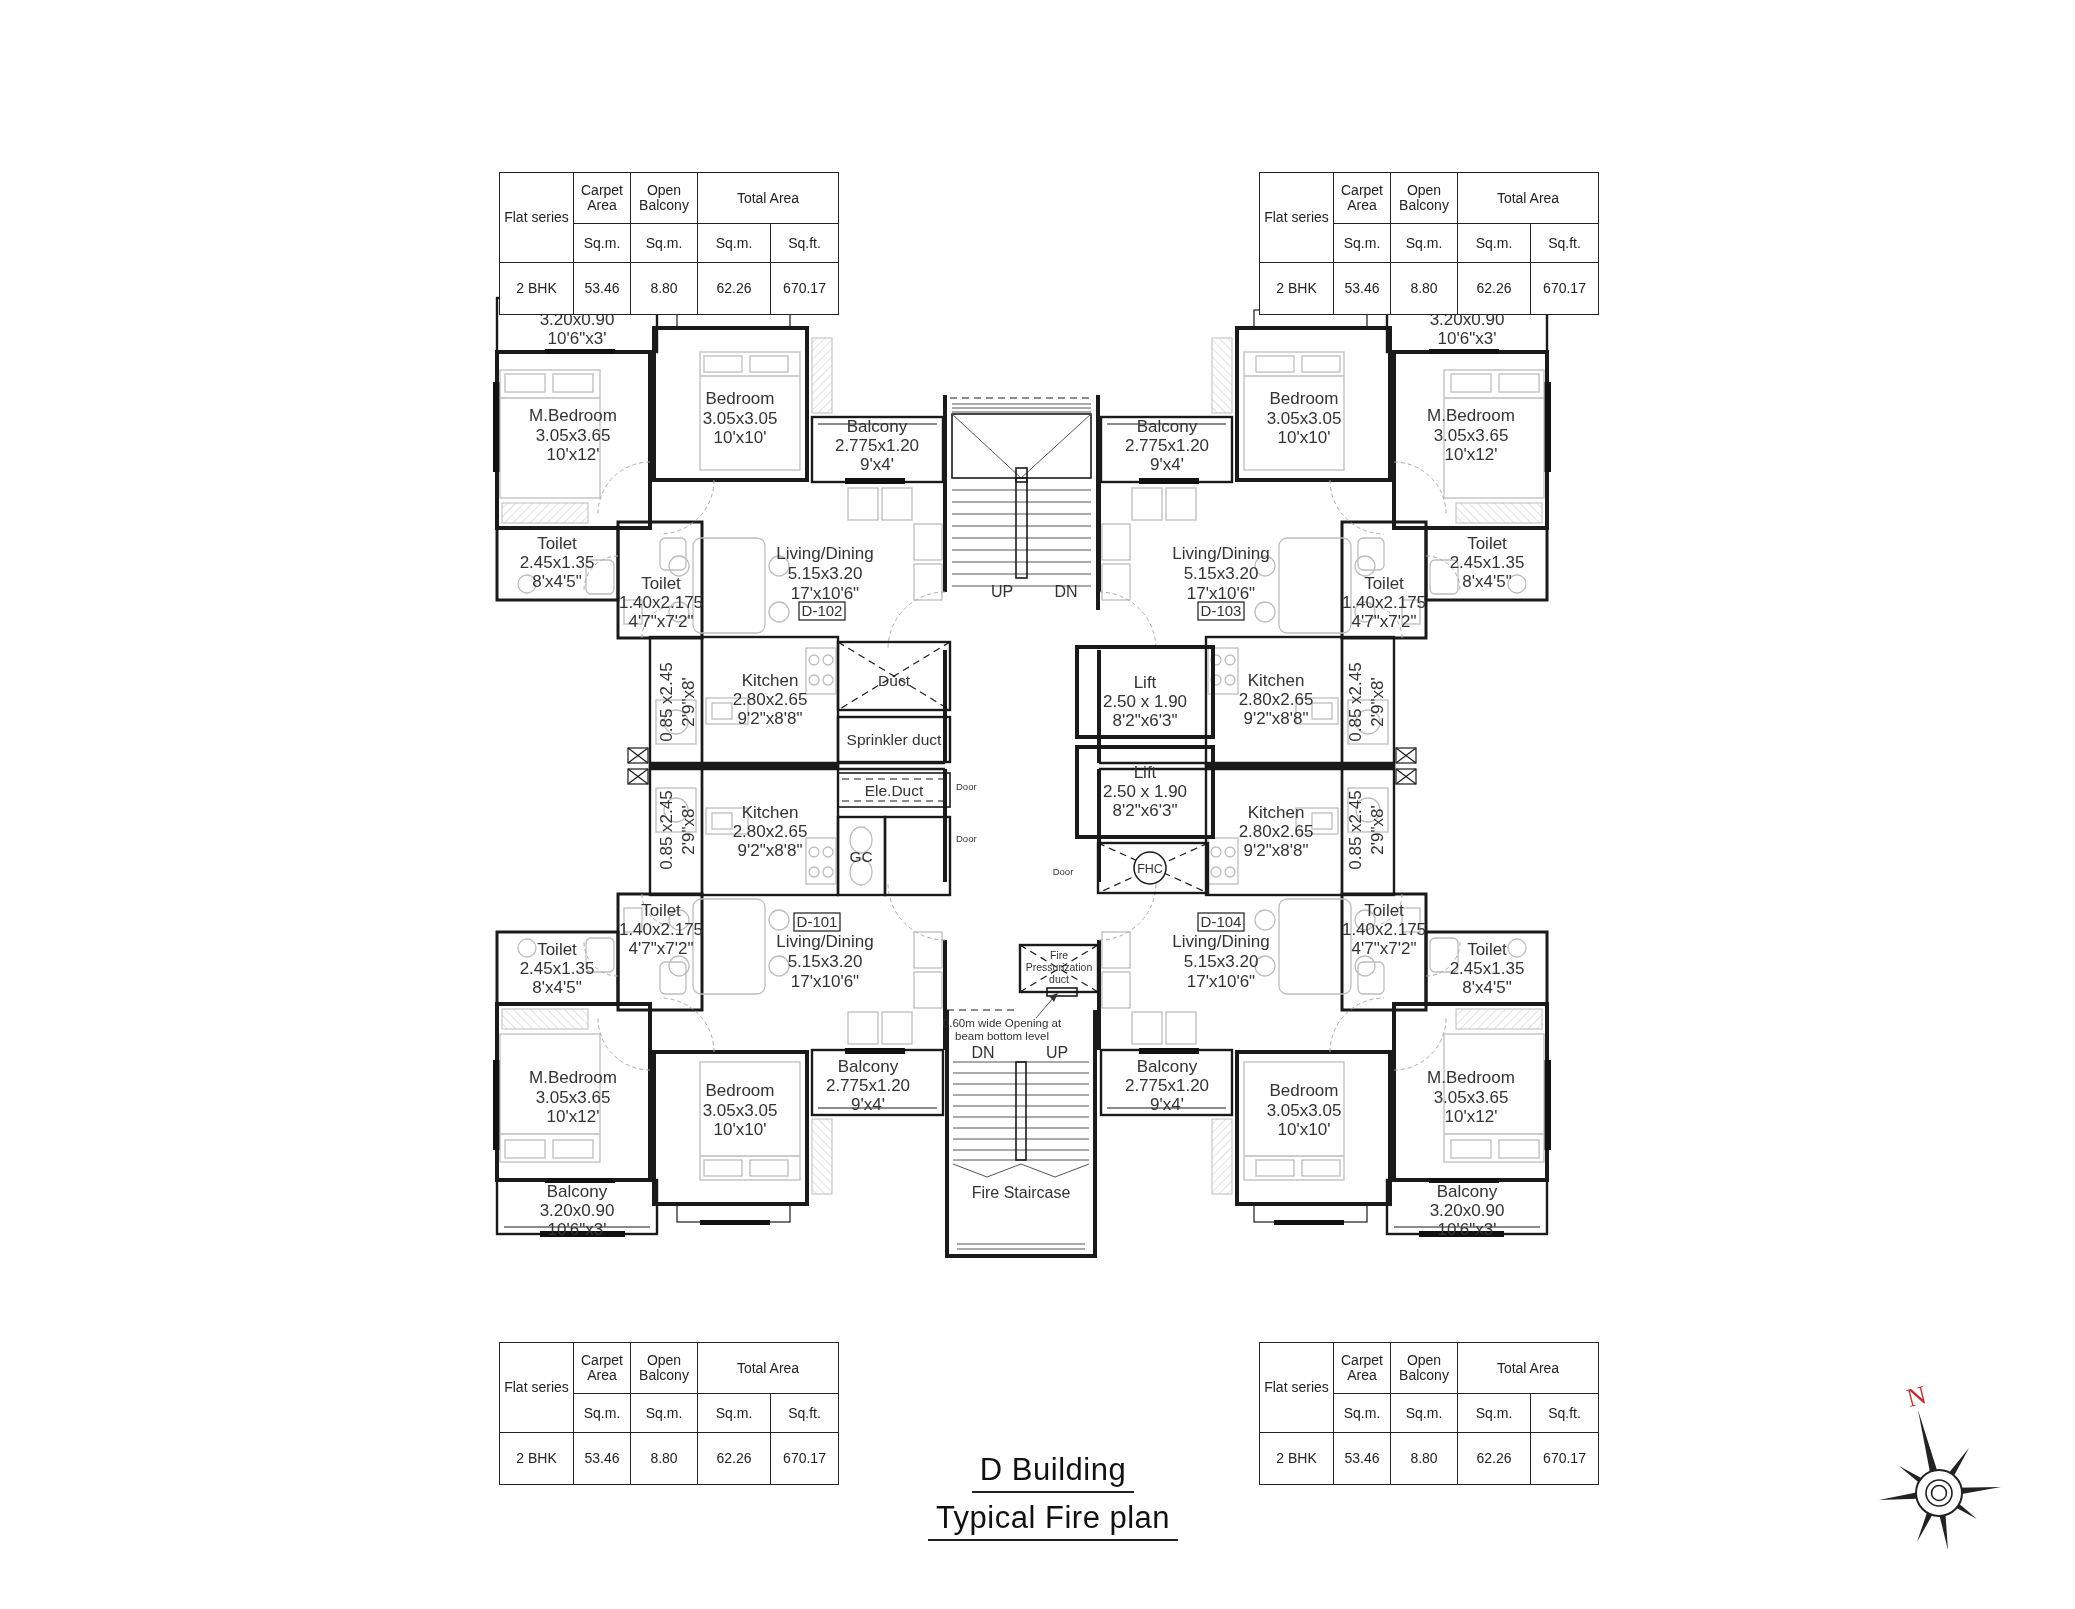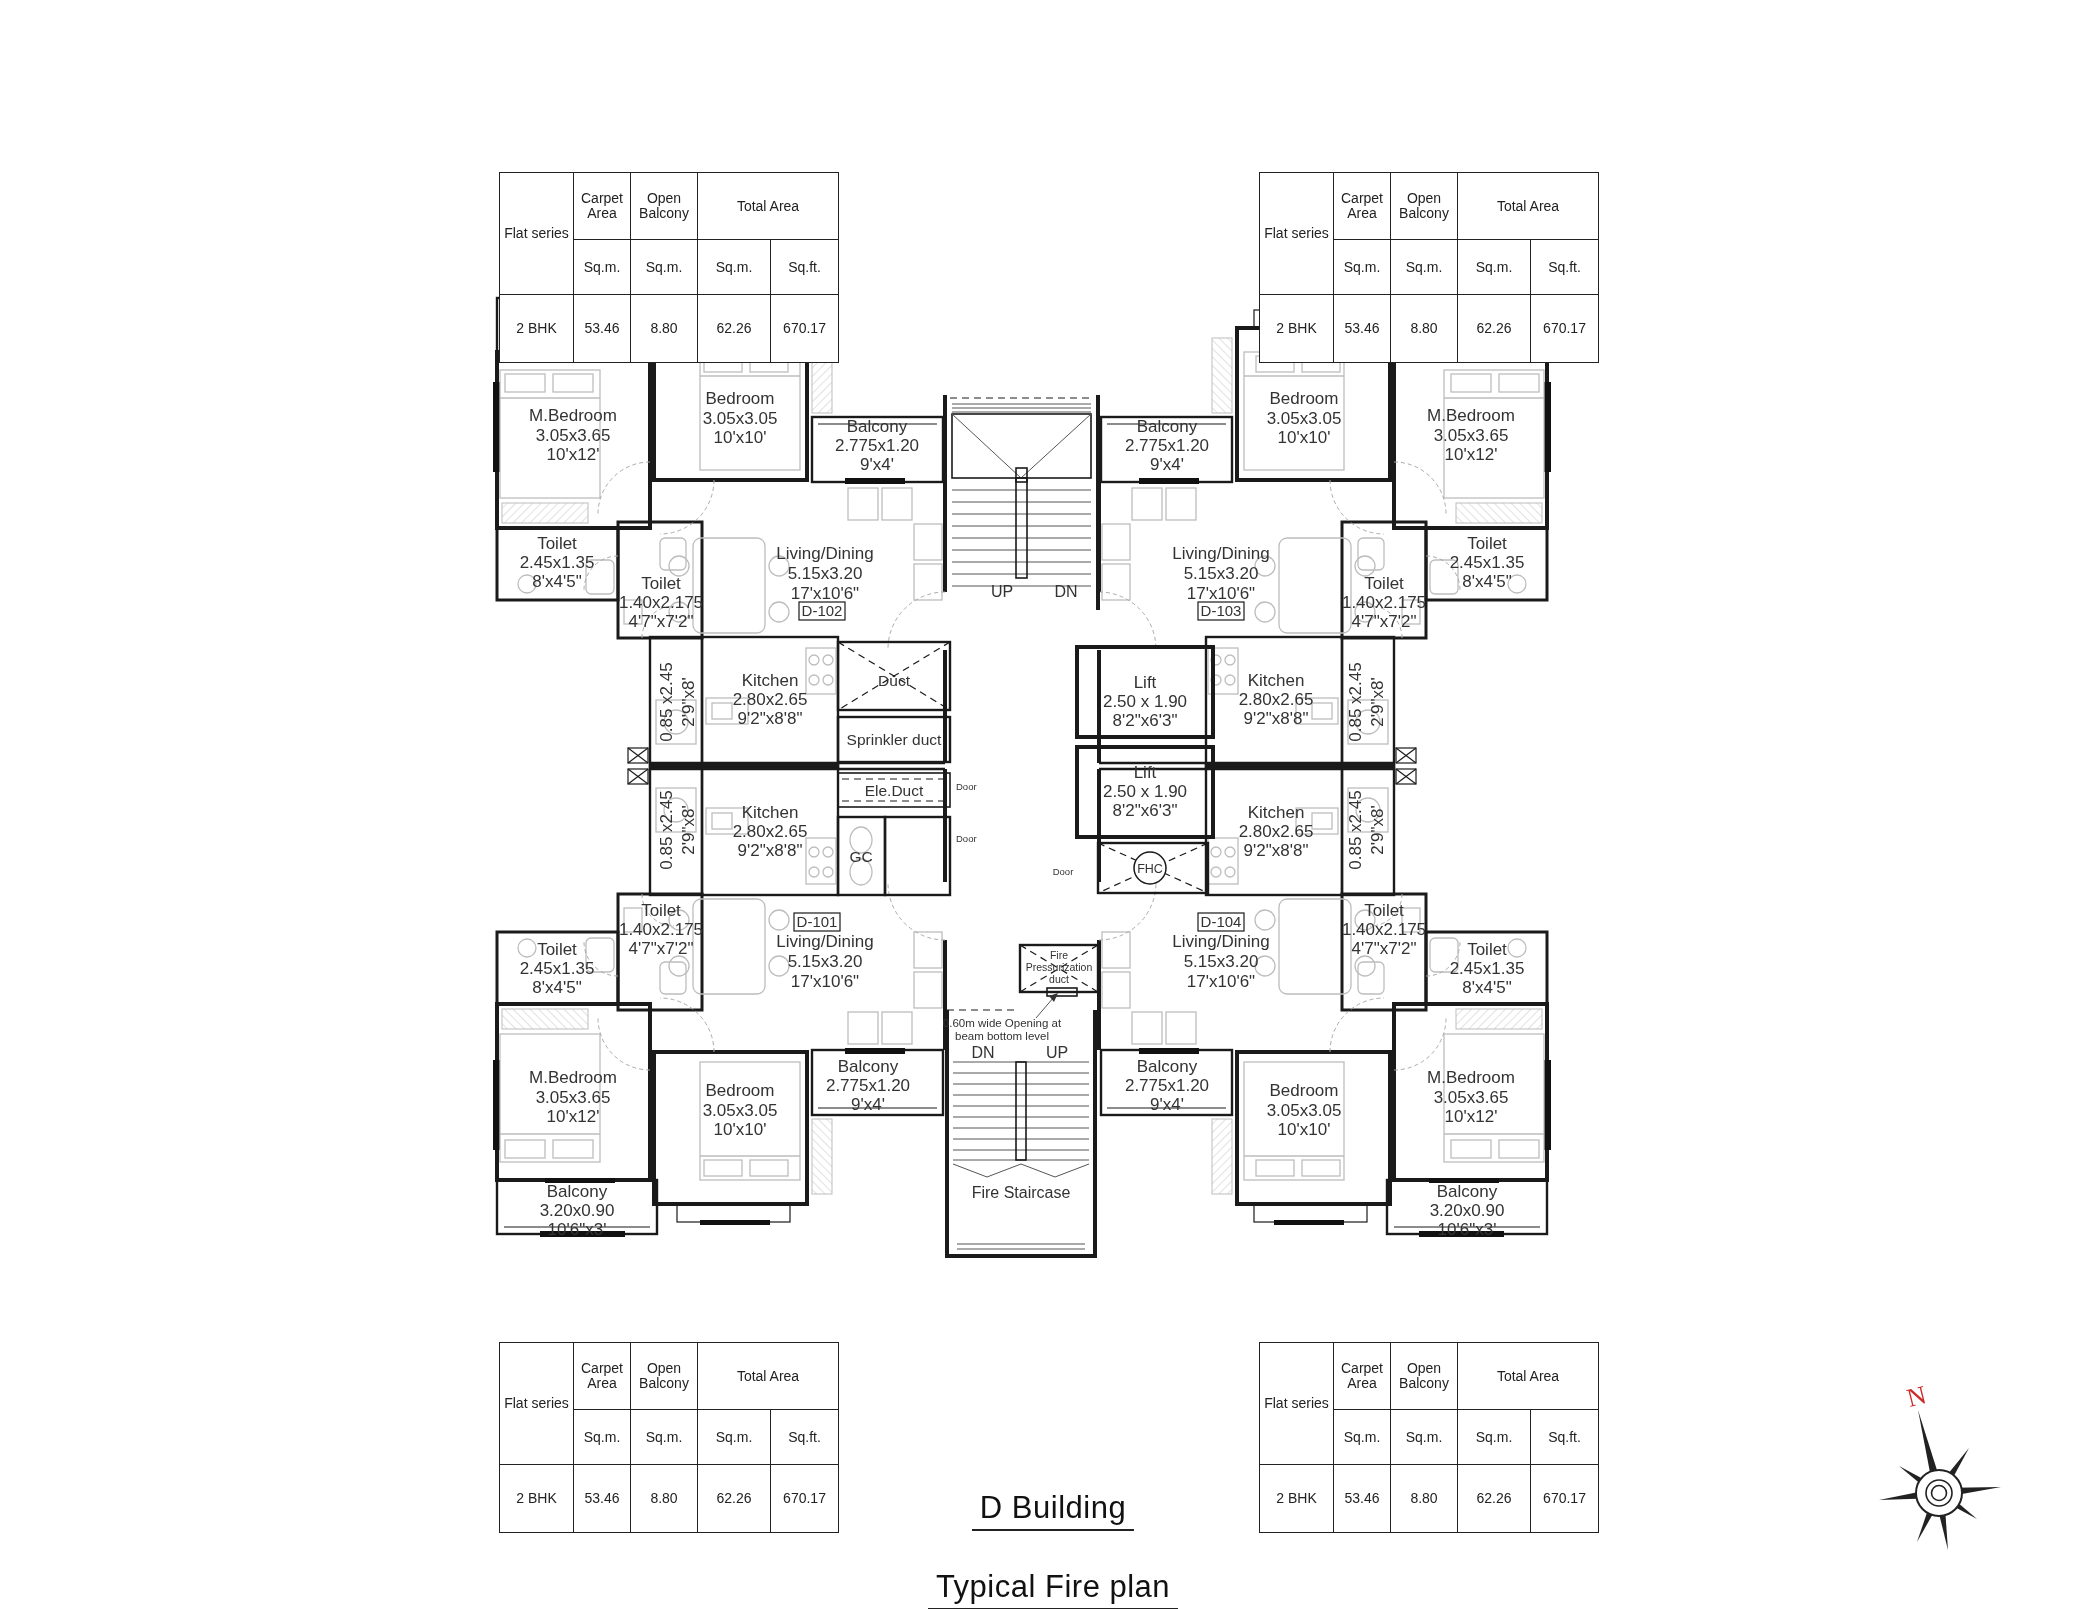--- a/index.html
+++ b/index.html
@@ -2,28 +2,28 @@
 <html><head>
 <meta charset="utf-8">
 <style>
   html,body{margin:0;padding:0;background:#fff;}
   .canvas{position:relative;width:2075px;height:1609px;background:#fff;overflow:hidden;
           font-family:"Liberation Sans",sans-serif;}
   
   table.area-table{position:absolute;border-collapse:collapse;table-layout:fixed;
     font-family:"Liberation Sans",sans-serif;font-size:14px;color:#222;background:#fff;}
   table.area-table td{border:1.4px solid #222;text-align:center;vertical-align:middle;
-    padding:16px 2px;line-height:15px;}
+    padding:8px 2px;line-height:15px;}
   table.area-table .r1 td{height:34px;}
   table.area-table .r2 td{height:22px;}
   table.area-table .r3 td{height:35px;}
   
   .title-block{position:absolute;left:803px;top:1452px;width:500px;text-align:center;
     color:#111;font-size:31px;letter-spacing:0.5px;}
-  .title-block .line{margin-bottom:7px;margin-top:38px;}
+  .title-block .line{margin-bottom:7px;}
   .title-block .u{display:inline-block;border-bottom:2px solid #222;padding:0 8px 3px;}
   
   .w1{fill:none;stroke:#1a1a1a;stroke-width:1.2;}
   .w15{fill:none;stroke:#1a1a1a;stroke-width:1.6;}
   .w2{fill:none;stroke:#1a1a1a;stroke-width:2.4;}
   .w3{fill:none;stroke:#1a1a1a;stroke-width:3;}
   .w4{fill:none;stroke:#1a1a1a;stroke-width:4;}
   .wb{fill:#111;stroke:none;}
   .f{fill:none;stroke:#bdbdbd;stroke-width:1.3;}
   .fh{fill:url(#hatch);stroke:#bdbdbd;stroke-width:1;}

